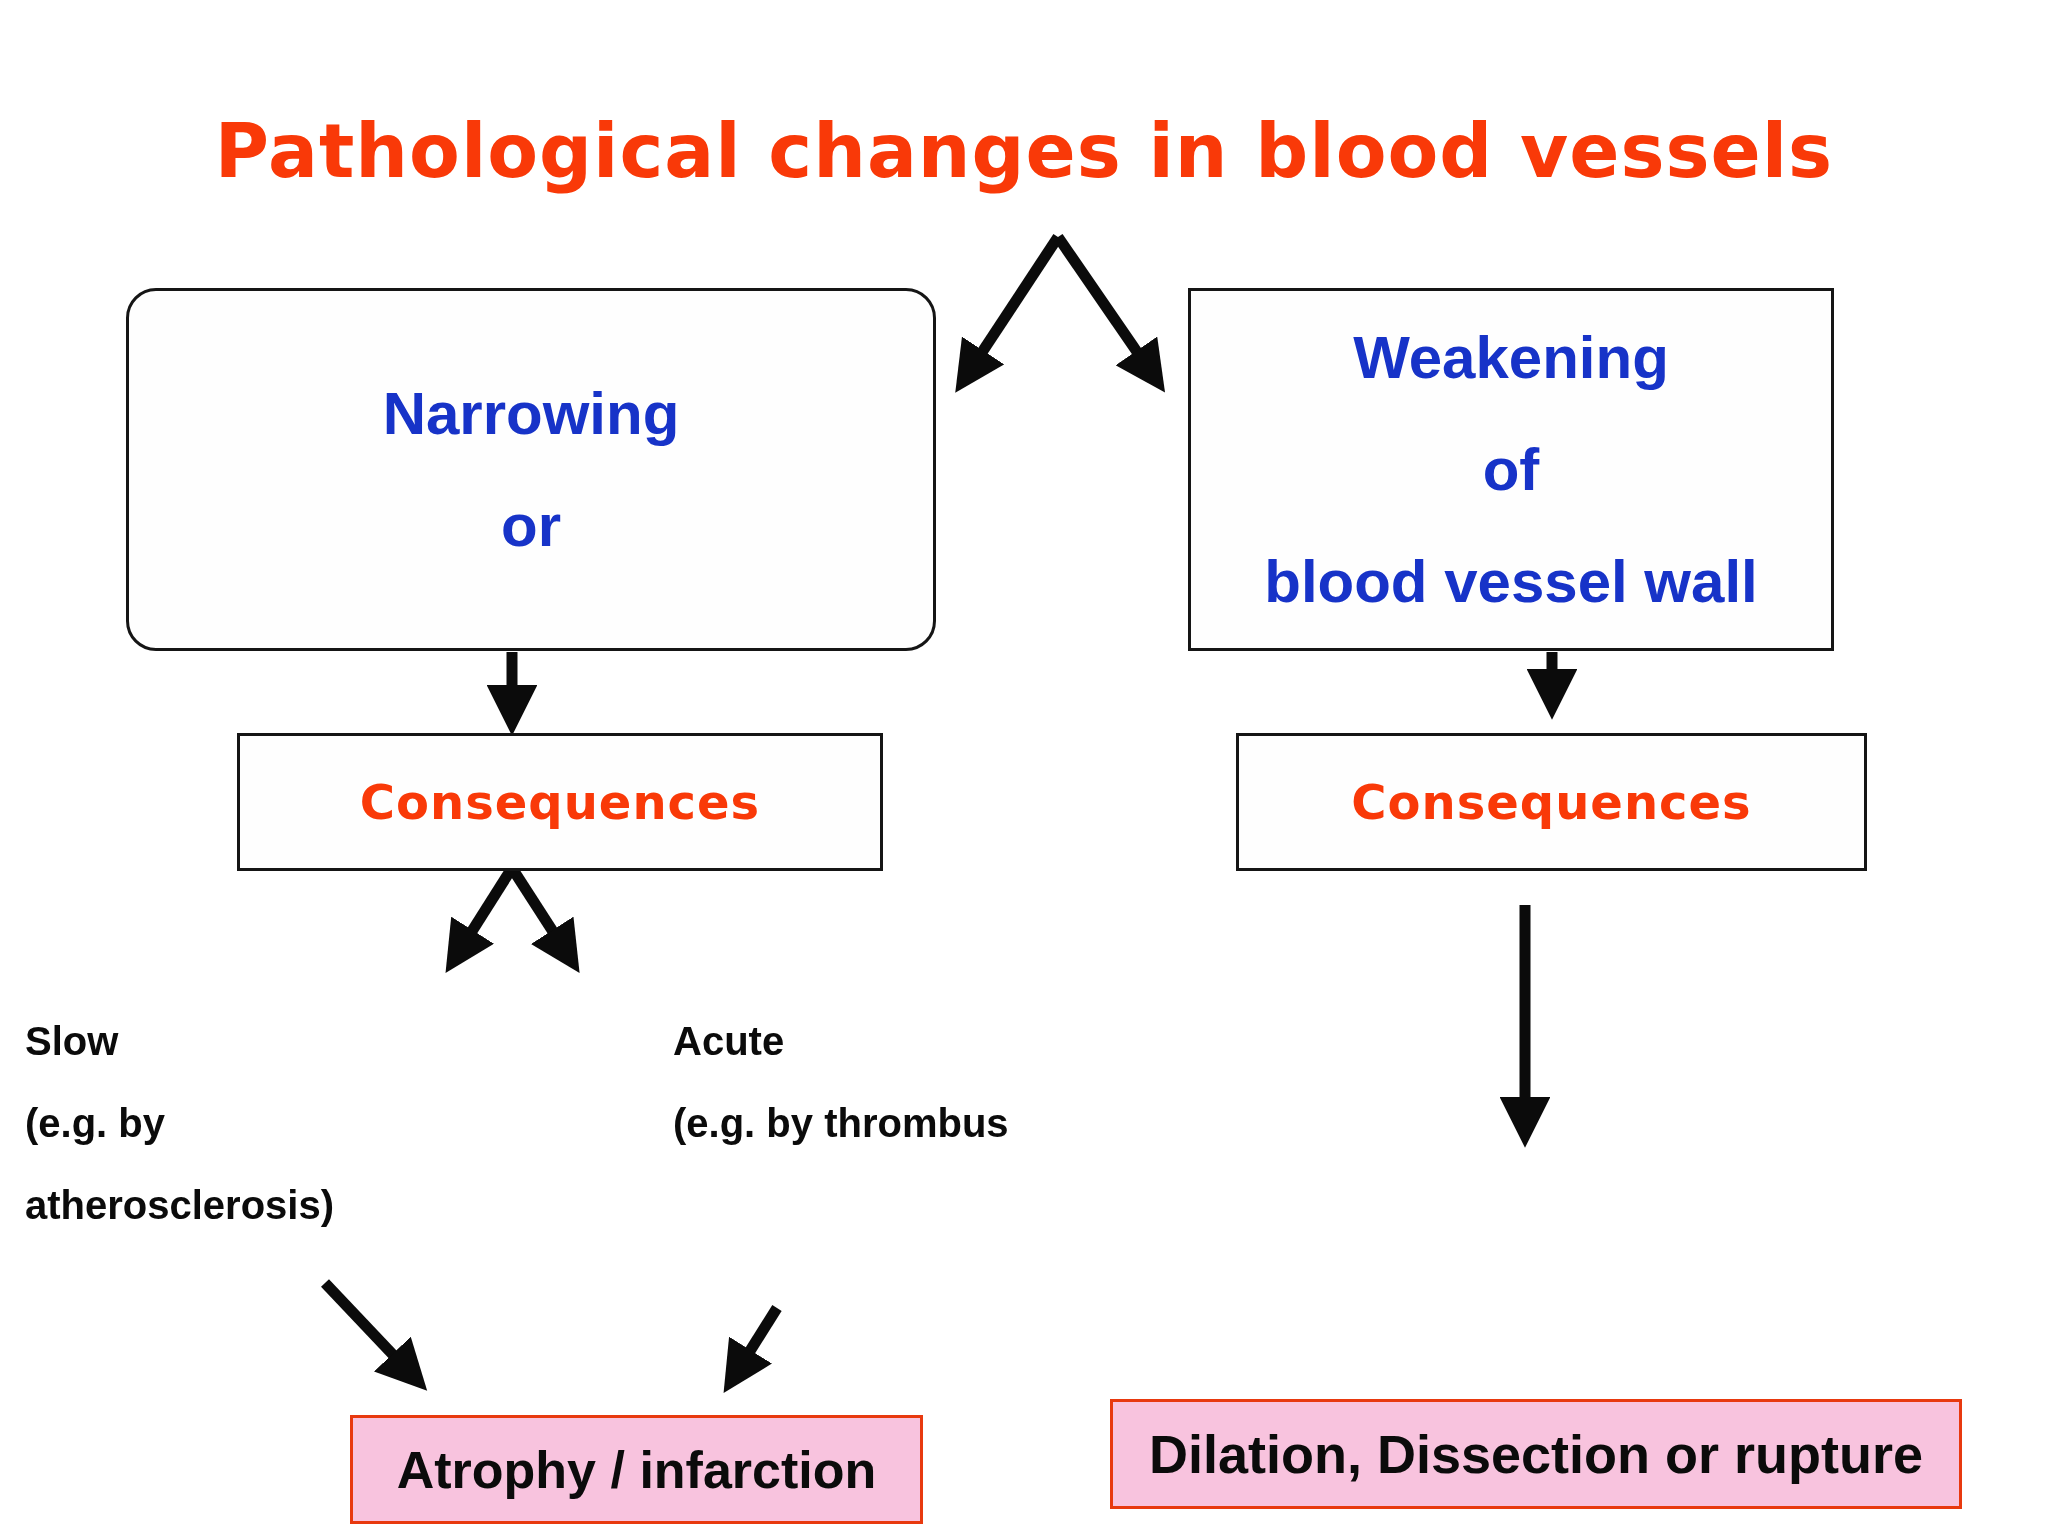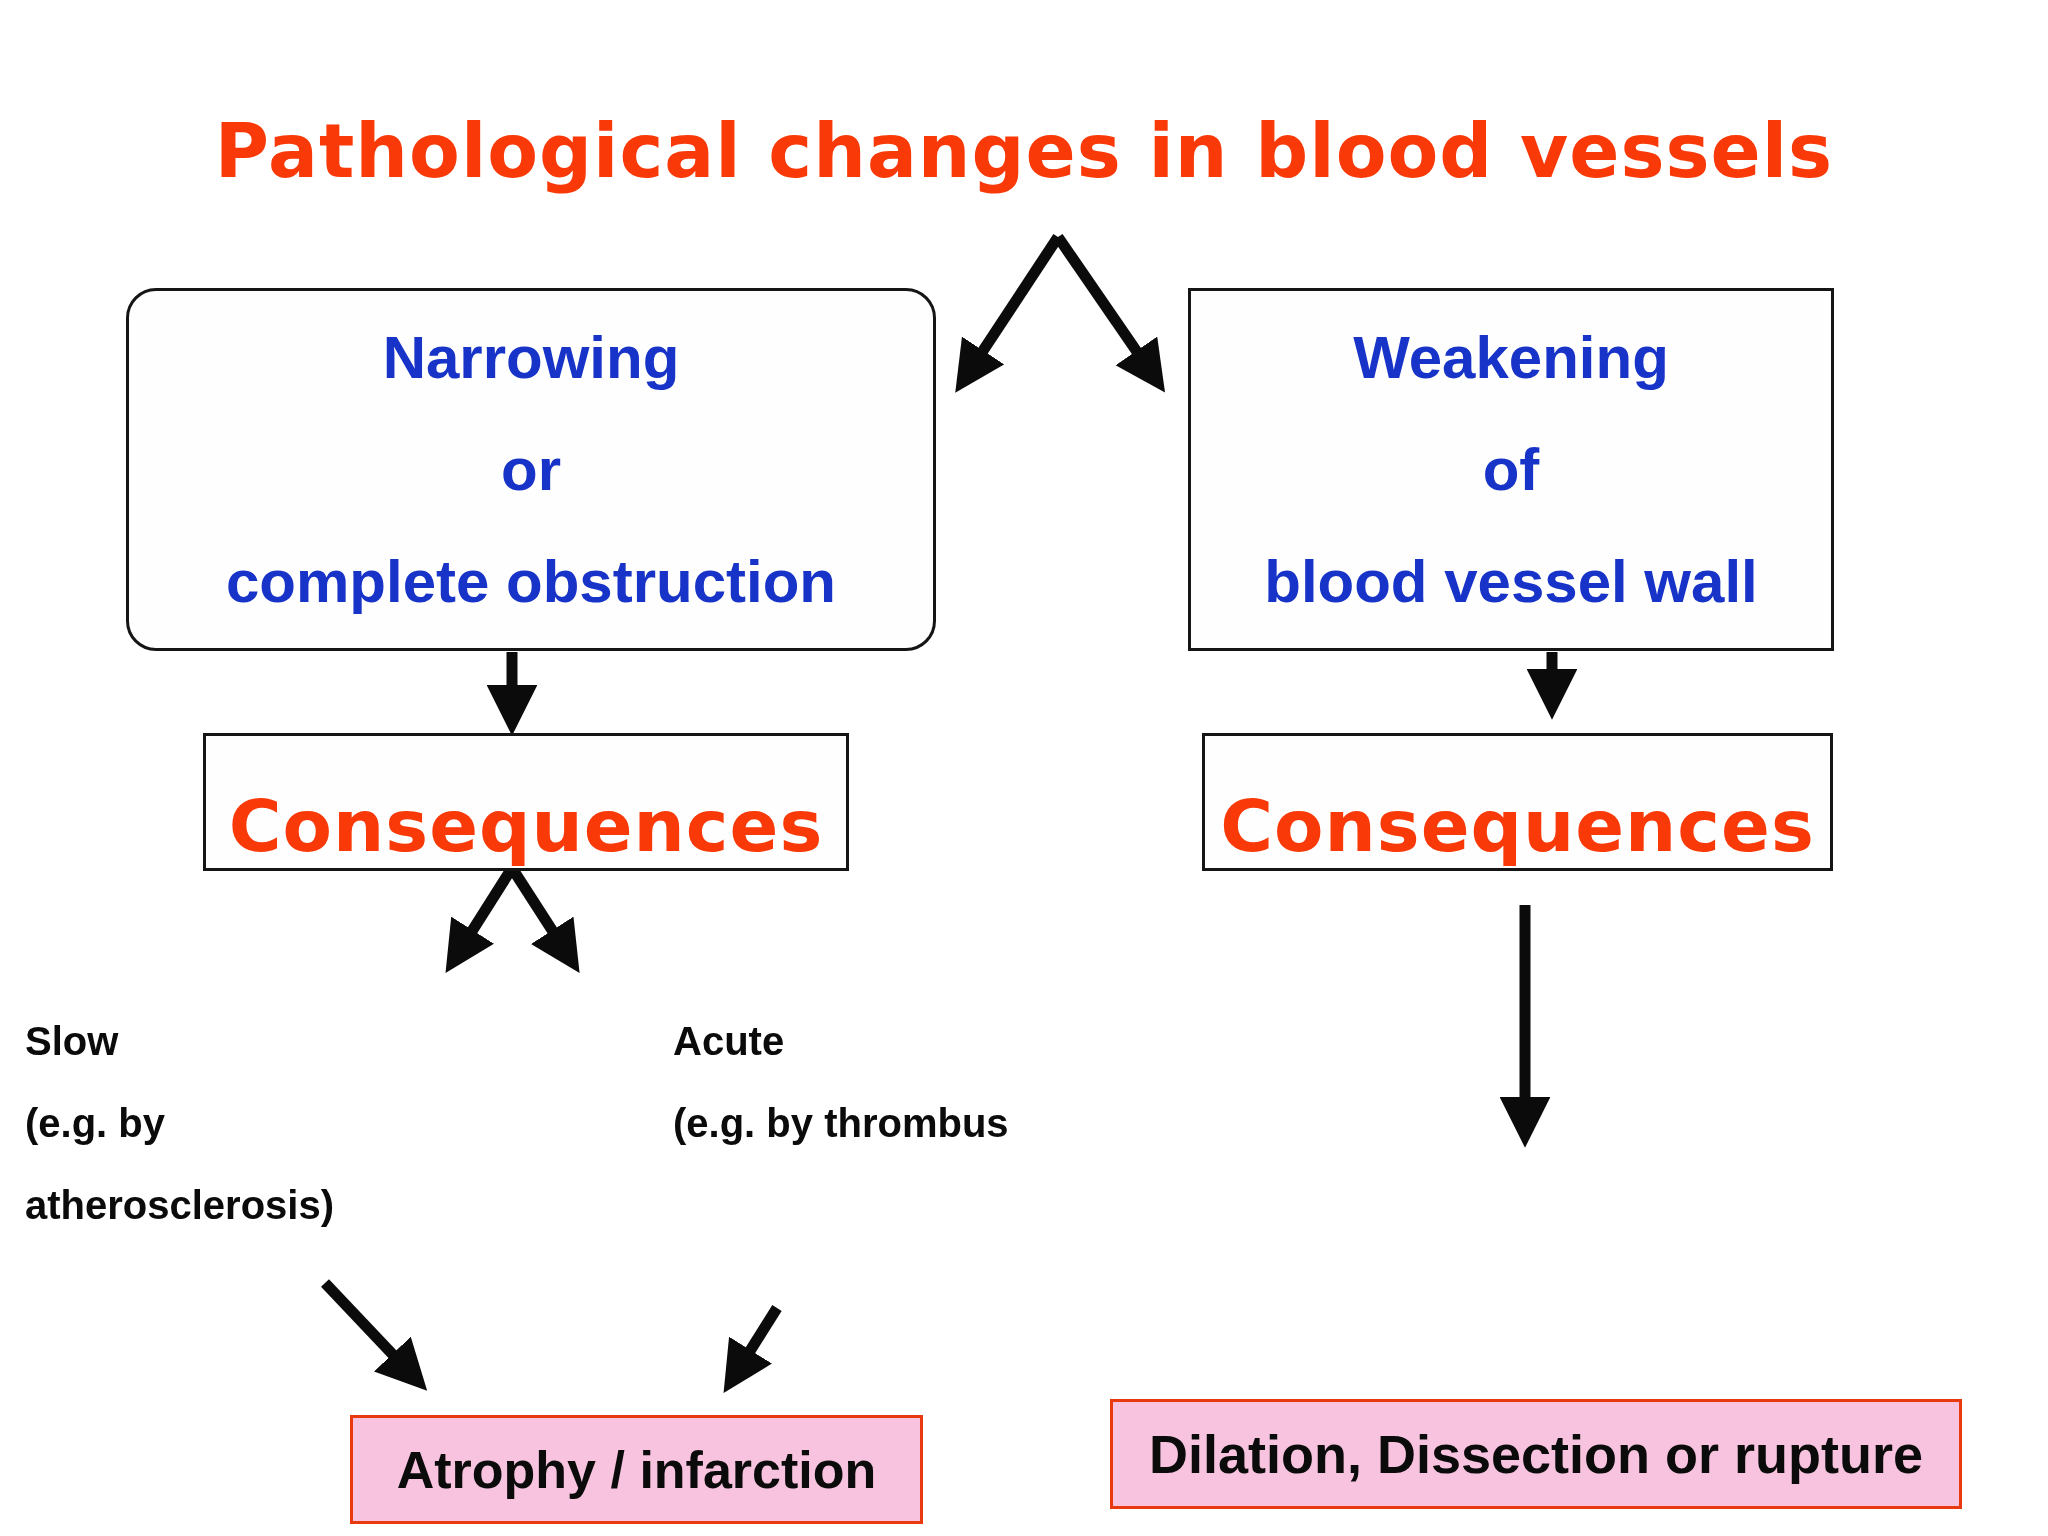--- a/index.html
+++ b/index.html
@@ -18,23 +18,23 @@
   .cause-box{
     border:3px solid #151515;background:#FEFEFE;
     display:flex;flex-direction:column;justify-content:center;align-items:center;
     text-align:center;color:#1733C8;font-weight:bold;font-size:60px;line-height:112px;
   }
   .box-left{left:126px;top:288px;width:804px;height:357px;border-radius:30px;}
   .box-right{left:1188px;top:288px;width:640px;height:357px;}
   
   .cons-box{
     border:3px solid #151515;background:#FEFEFE;
-    display:flex;justify-content:center;align-items:flex-end;
+    display:flex;justify-content:center;align-items:center;
     font-family:"DejaVu Sans", sans-serif;font-weight:bold;
-    font-size:72px;color:#F93908;letter-spacing:1px;
+    font-size:48px;color:#F93908;letter-spacing:1px;margin-left:34px;
   }
   .cons-left{left:203px;top:733px;width:640px;height:132px;}
   .cons-right{left:1202px;top:733px;width:625px;height:132px;}
   
   .label-block{
     color:#0b0b0b;font-weight:bold;font-size:40px;line-height:82px;white-space:nowrap;
   }
   .slow-block{left:25px;top:1000px;}
   .acute-block{left:673px;top:1000px;}
   
@@ -85,21 +85,20 @@
     <line x1="777" y1="1308" x2="733" y2="1378" marker-end="url(#ah)"></line>
   </g>
   <g>
     <line x1="1525" y1="905" x2="1525" y2="1130" marker-end="url(#ah)"></line>
   </g>
 </svg>
 
 <div class="abs cause-box box-left">
   <div>Narrowing</div>
   <div>or</div>
-  <div>complete obstruction</div>
 </div>
 
 <div class="abs cause-box box-right">
   <div>Weakening</div>
   <div>of</div>
   <div>blood vessel wall</div>
 </div>
 
 <div class="abs cons-box cons-left">
   <span>Consequences</span>

